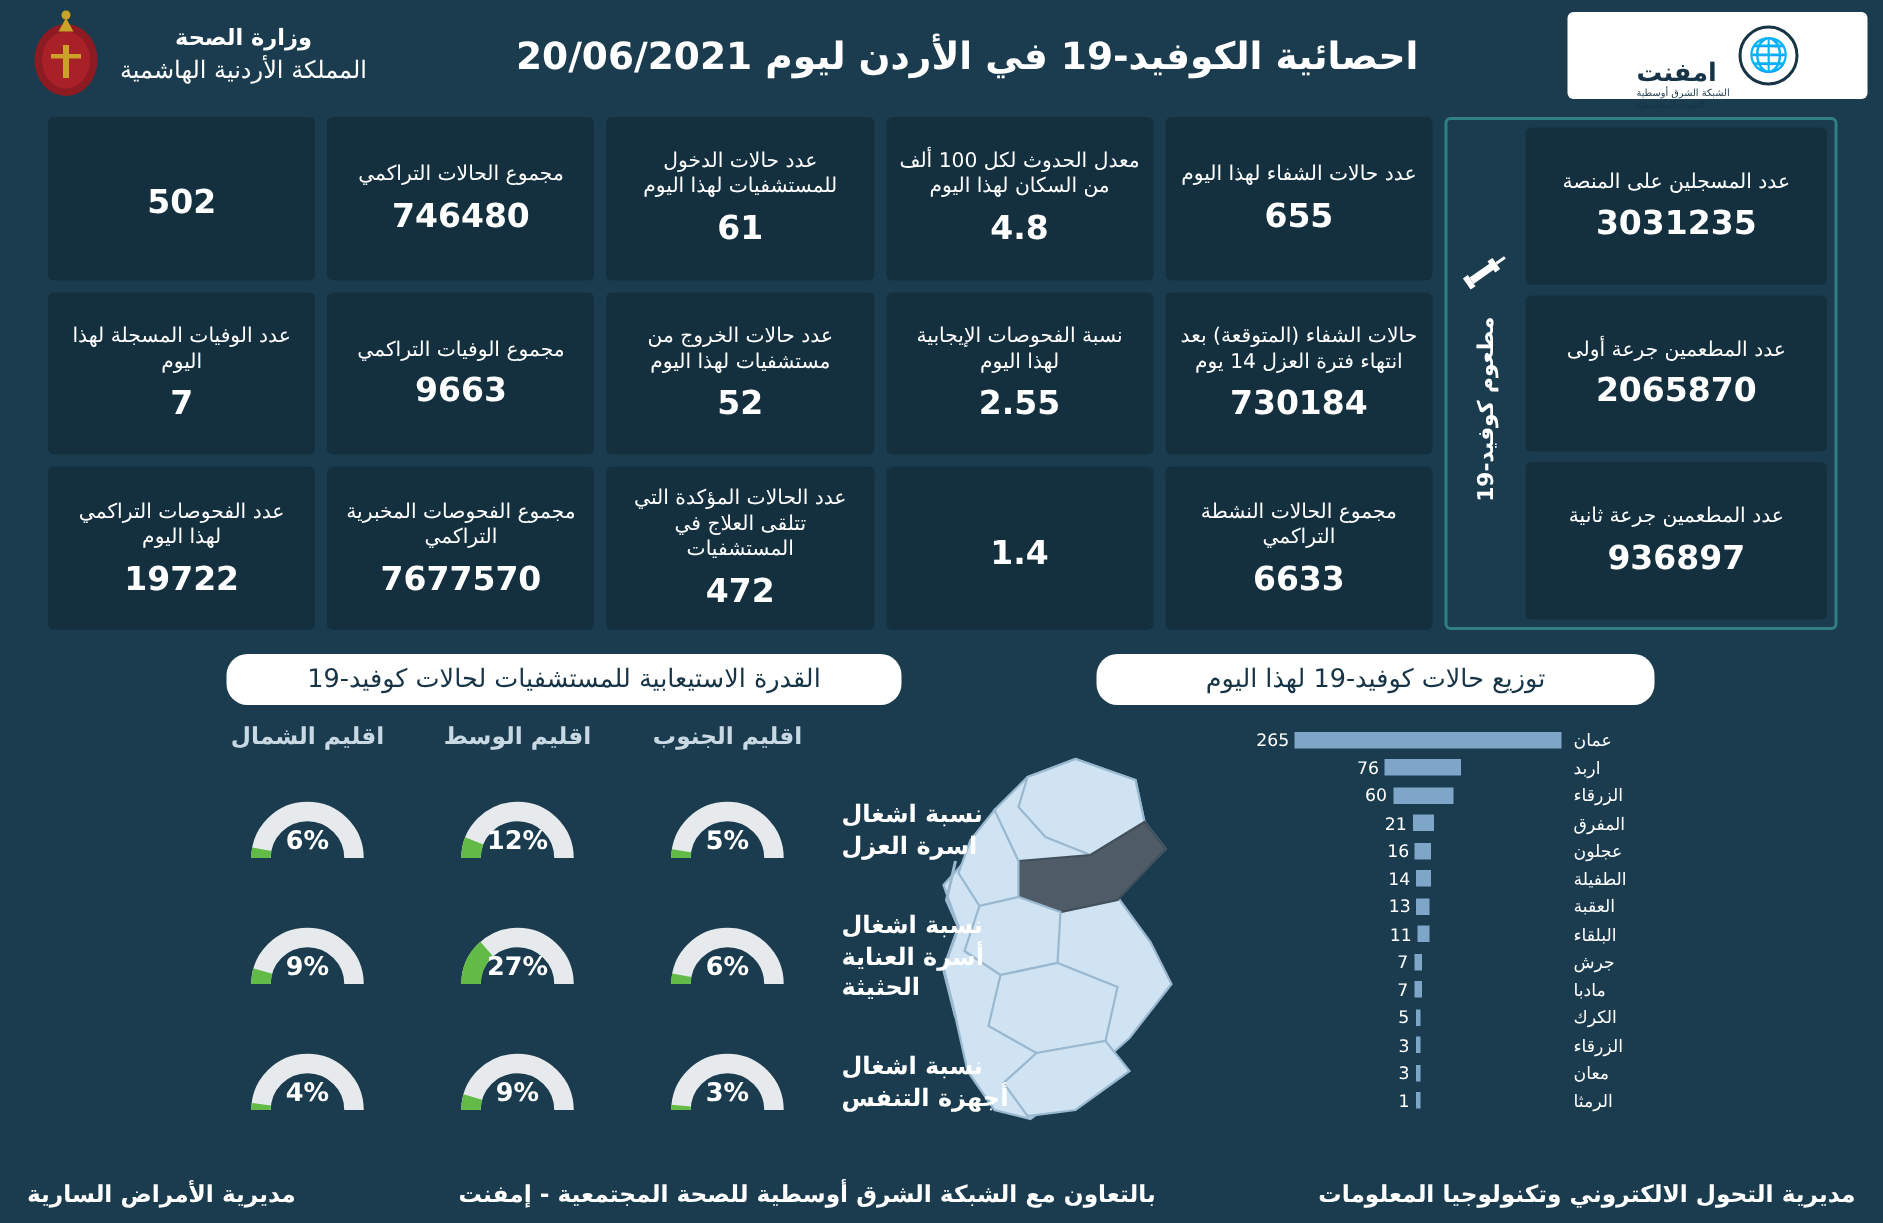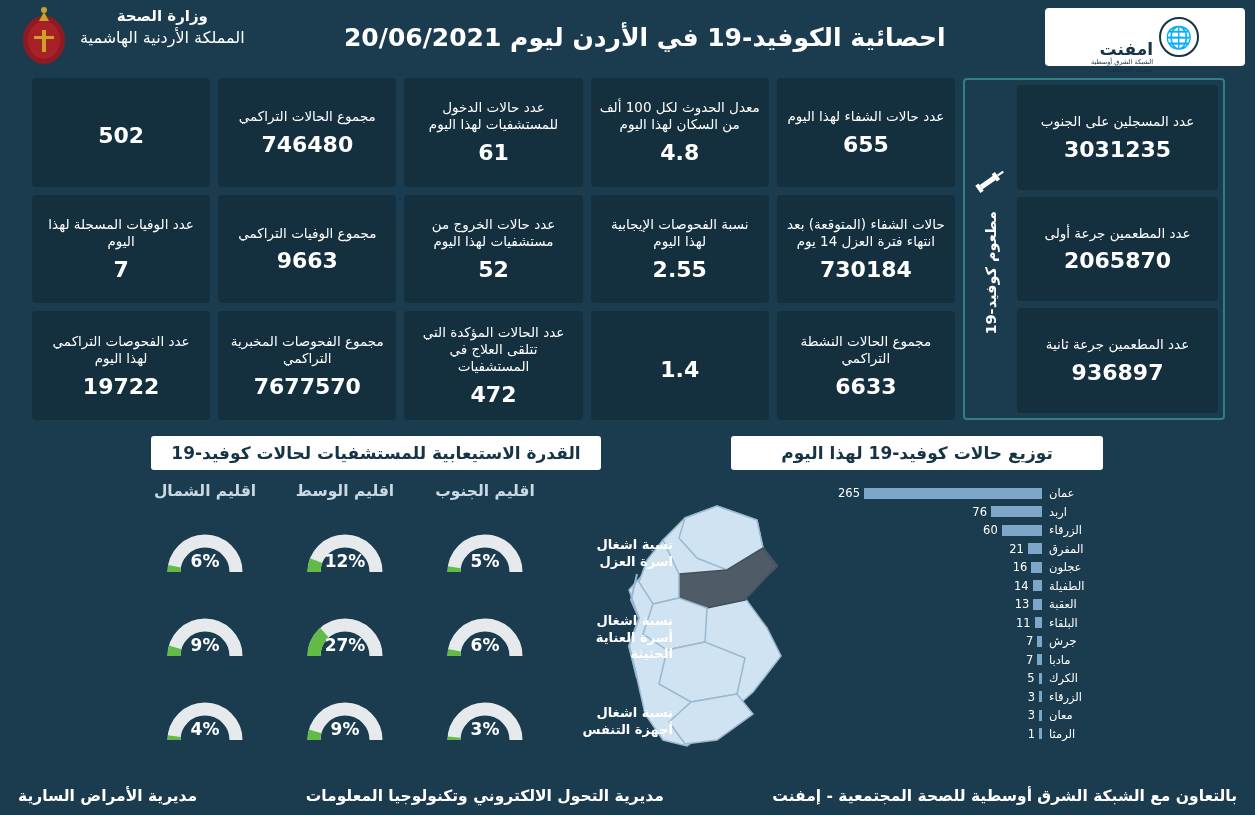--- a/index.html
+++ b/index.html
@@ -27,31 +27,31 @@
     gap: 6px;
     color: #163445;
     padding: 4px 8px;
   }
   .logo-left .globe {
     width: 40px; height: 40px; border-radius: 50%;
     border: 2px solid #163445;
     display: flex; align-items: center; justify-content: center;
     font-size: 22px; color: #163445;
   }
-  .logo-left .lt { text-align: right; line-height: 1.15; margin-top: 40px; }
+  .logo-left .lt { text-align: left; line-height: 1.15; margin-top: 40px; }
   .logo-left .lt .big { font-size: 17px; font-weight: bold; }
   .logo-left .lt .small { font-size: 6.5px; }
   .title-wrap { flex: 1; text-align: center; }
   .title {
     display: inline-block;
     font-size: 25px; font-weight: bold;
     letter-spacing: 0px;
   }
   .moh {
-    display: flex; gap: 8px;
+    display: flex; align-items: center; gap: 8px;
     padding-left: 6px;
   }
   .moh-text { text-align: center; line-height: 1.4; }
   .moh-text .l1 { font-size: 15px; font-weight: bold; }
   .moh-text .l2 { font-size: 16px; }
   .crest {
     width: 56px; height: 62px;
     display: flex; align-items: center; justify-content: center;
   }
   
@@ -105,42 +105,42 @@
     font-size: 14.5px; font-weight: bold;
     letter-spacing: 1px;
   }
   .vax-cards { flex: 1; display: flex; flex-direction: column; gap: 7px; }
   .syringe { transform: rotate(-35deg); }
   
   .banner {
     position: absolute;
     background: #ffffff;
     color: #163445;
-    border-radius: 3px;
-    font-size: 17px; font-weight: bold;
+    border-radius: 14px;
+    font-size: 17px; font-weight: normal;
     display: flex; align-items: center; justify-content: center;
     padding: 16px 14px;
   }
   #banner-dist { top: 436px; right: 152px; width: 372px; height: 34px; }
   #banner-cap  { top: 436px; right: 654px; width: 450px; height: 34px; }
   
   .barchart {
     position: absolute; top: 484px; right: 150px;
     width: 268px;
   }
   .bar-row {
     display: flex; align-items: center;
     height: 18.5px;
     gap: 5px;
   }
   .bar-name {
     width: 58px; text-align: left; font-size: 11.5px; color: #ffffff;
     padding-left: 2px;
   }
-  .bar-track { flex: 1; display: flex; align-items: center; flex-direction: row; }
+  .bar-track { flex: 1; display: flex; align-items: center; flex-direction: row; justify-content: center; }
   .bar-fill { height: 11px; background: #7ea6c9; }
   .bar-val { font-size: 11.5px; color: #ffffff; padding-right: 4px; }
   
   .map-wrap {
     position: absolute; top: 478px; right: 418px;
     width: 270px; height: 290px;
   }
   
   .gauge-area {
     position: absolute; top: 482px; right: 700px;
@@ -162,22 +162,22 @@
     position: relative;
   }
   .gauge-pct {
     position: absolute; bottom: 8px; left: 0; right: 0;
     text-align: center;
     font-size: 17px; font-weight: bold; color: #ffffff;
   }
   .gauge-label {
     position: absolute; right: -1px;
     width: 112px;
-    font-size: 13px; font-weight: bold; line-height: 1.3;
-    text-align: right; color: #ffffff;
+    font-size: 16px; font-weight: bold; line-height: 1.3;
+    text-align: left; color: #ffffff;
   }
   
   .footer {
     position: absolute; bottom: 10px; left: 0; right: 0;
     display: flex; flex-direction: row-reverse;
     justify-content: space-between;
     align-items: center;
     padding: 0 18px;
     font-size: 15.5px; font-weight: bold;
   }
@@ -288,21 +288,21 @@
     </div>
     <div class="card">
       <div class="lbl">مجموع الحالات النشطة التراكمي</div>
       <div class="val">6633</div>
     </div>
   </div>
 
   <div class="vax-panel">
     <div class="vax-cards">
       <div class="card">
-        <div class="lbl">عدد المسجلين على الجنوب</div>
+        <div class="lbl">عدد المسجلين على المنصة</div>
         <div class="val">3031235</div>
       </div>
       <div class="card">
         <div class="lbl">عدد المطعمين جرعة أولى</div>
         <div class="val">2065870</div>
       </div>
       <div class="card">
         <div class="lbl">عدد المطعمين جرعة ثانية</div>
         <div class="val">936897</div>
       </div>
@@ -515,15 +515,15 @@
           </svg>
           <div class="gauge-pct">4%</div>
         </div>
         <div class="gauge-label" style="right: -118px;">نسبة اشغال أجهزة التنفس</div>
       </div>
     </div>
 </div>
 
 <div class="footer">
   <div>مديرية الأمراض السارية</div>
+  <div>بالتعاون مع الشبكة الشرق أوسطية للصحة المجتمعية - إمفنت</div>
   <div>مديرية التحول الالكتروني وتكنولوجيا المعلومات</div>
-  <div>بالتعاون مع الشبكة الشرق أوسطية للصحة المجتمعية - إمفنت</div>
 </div>
 
 </body></html>

